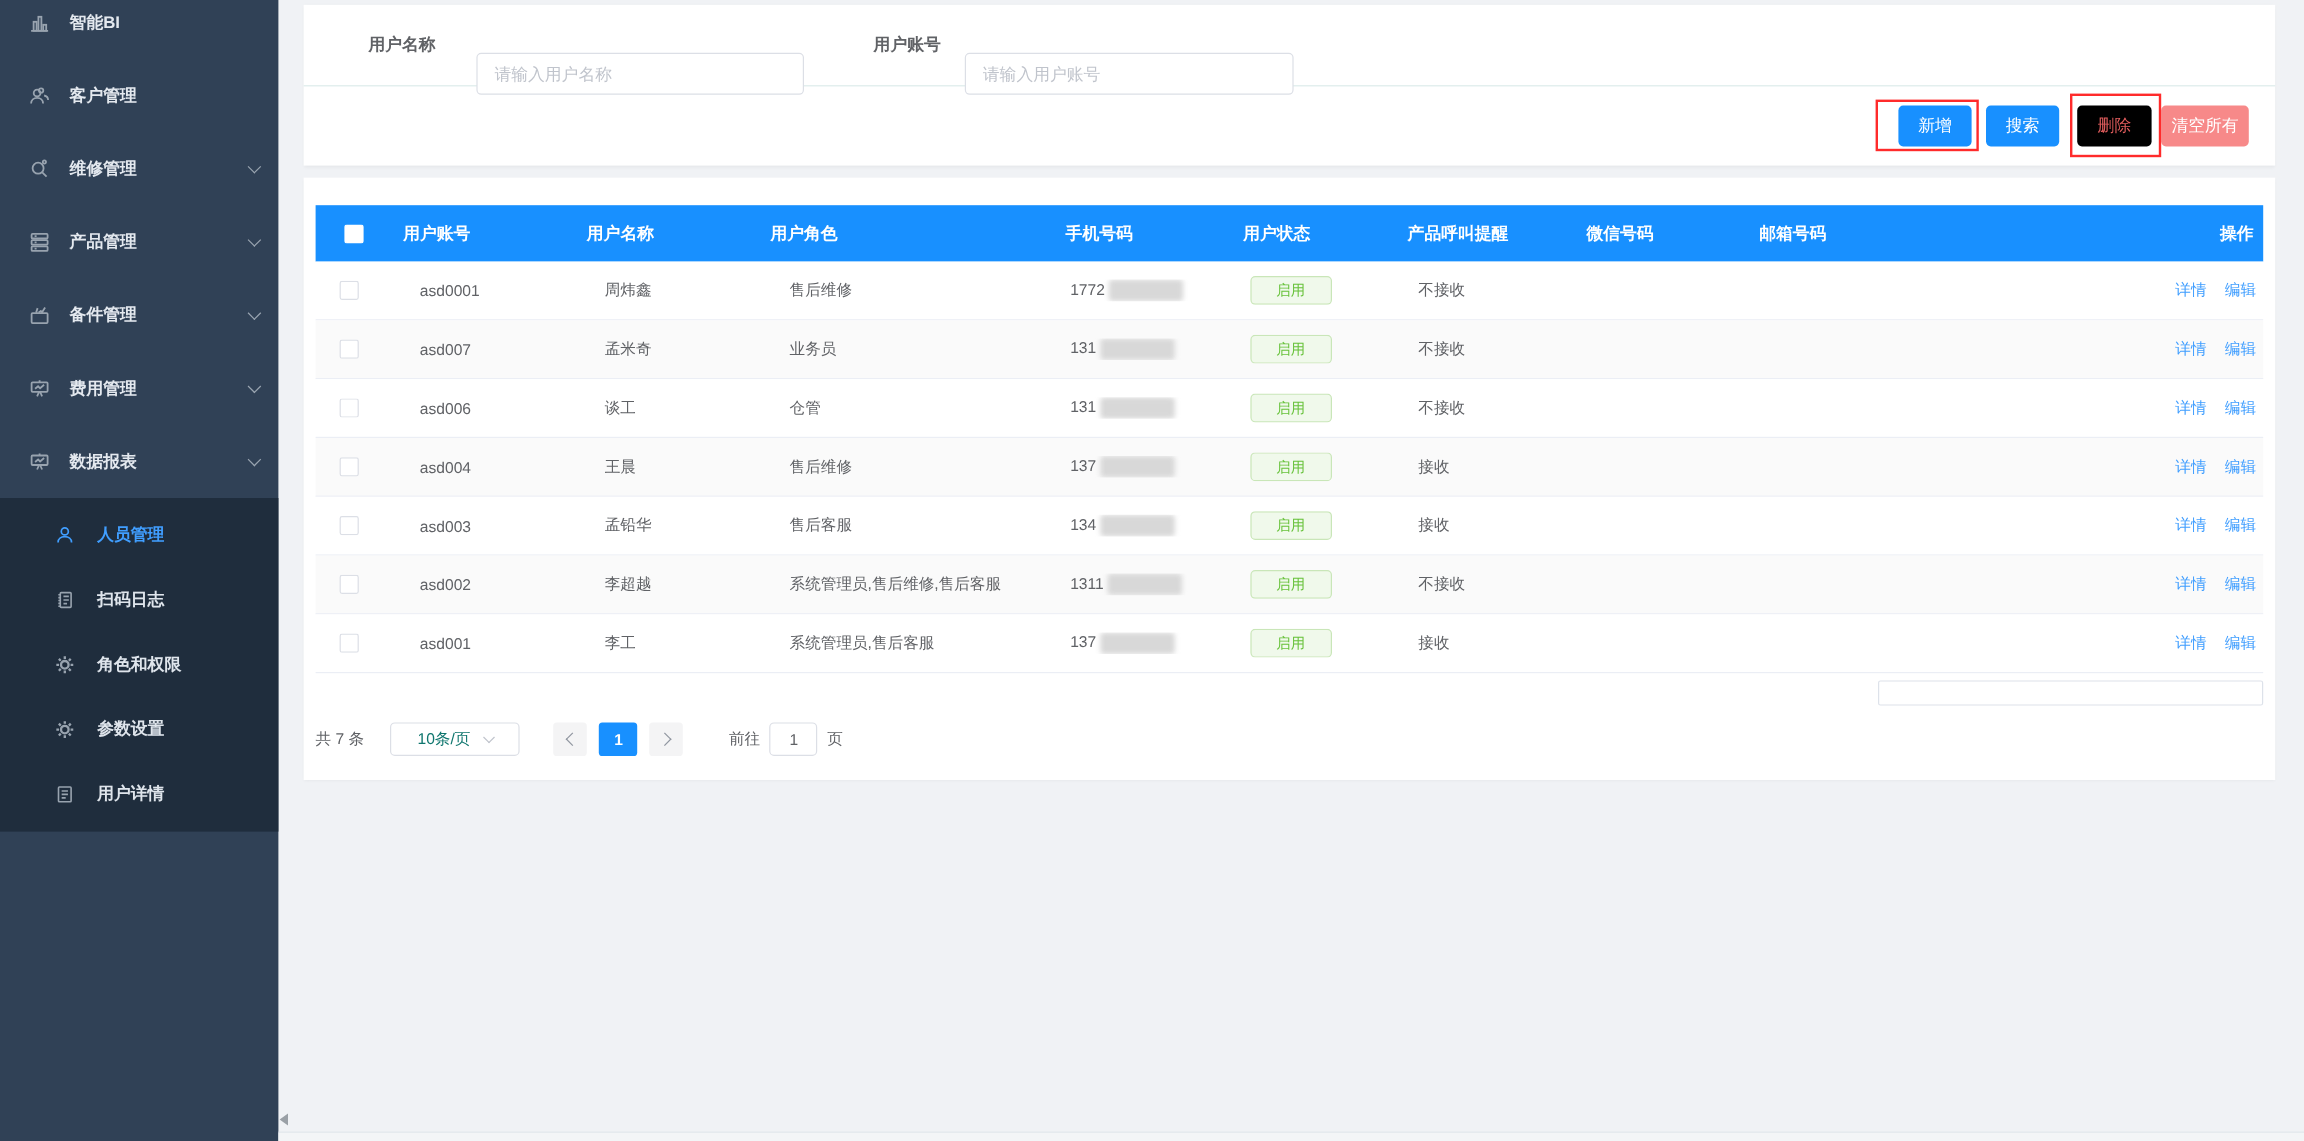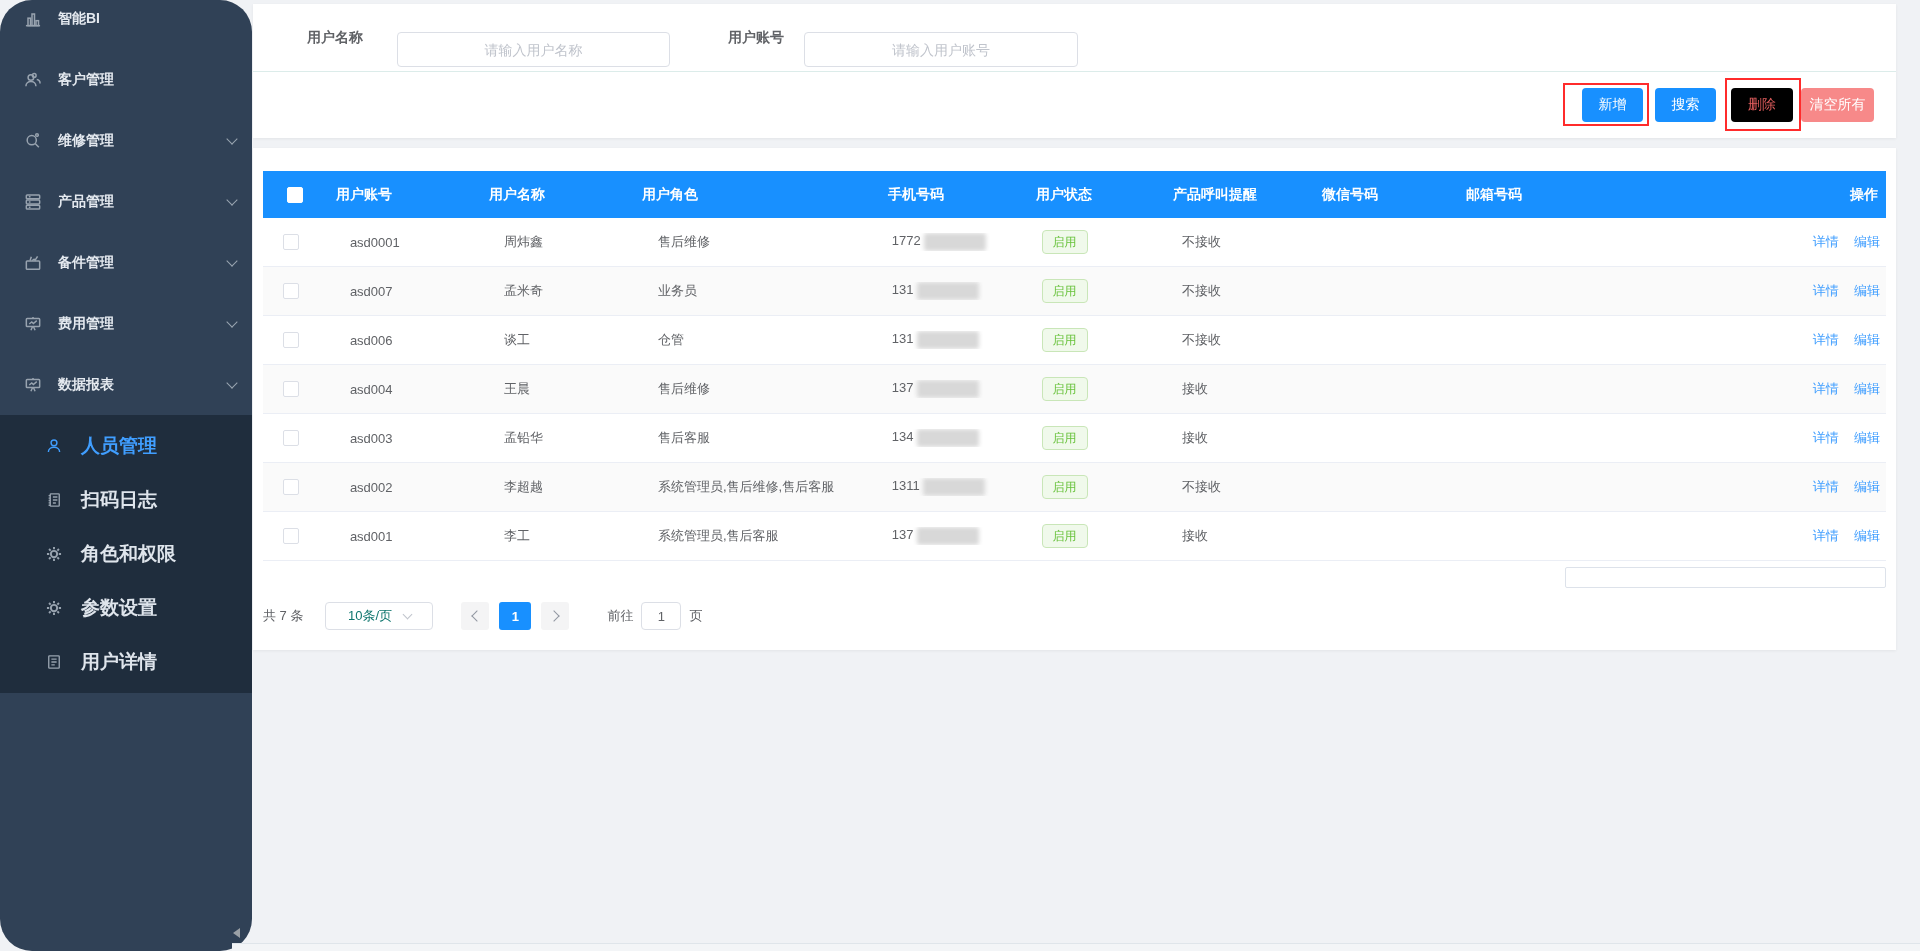--- a/index.html
+++ b/index.html
@@ -3,46 +3,46 @@
 <meta charset="utf-8">
 <style>
   html,body{margin:0;padding:0;}
   body{
     width:1920px;height:951px;position:relative;overflow:hidden;
     background:#f0f2f5;
     font-family:"Liberation Sans","DejaVu Sans",sans-serif;
     -webkit-font-smoothing:antialiased;
   }
   
-  .sidebar{position:absolute;left:0;top:0;width:252px;height:951px;background:#304156;z-index:2;border-radius:32px;}
+  .sidebar{position:absolute;left:0;top:0;width:232px;height:951px;background:#304156;z-index:2;}
   .menu{margin-top:-12px;}
   .menu-item{height:61px;display:flex;align-items:center;padding:0 16px 0 23px;color:#e4e9ef;
     font-size:14px;font-weight:bold;cursor:pointer;}
   .menu-item .mi-icon{width:20px;height:20px;color:#98a3af;margin-right:15px;flex:0 0 20px;}
   .mi-icon svg{width:100%;height:100%;display:block;}
   .menu-item .arrow{margin-left:auto;width:7px;height:7px;border-right:1.5px solid #9aa5b1;
     border-bottom:1.5px solid #9aa5b1;transform:rotate(45deg);visibility:hidden;margin-top:-3px;}
   .menu-item.has-arrow .arrow{visibility:visible;}
   .menu-item.expanded .arrow{transform:rotate(-135deg);margin-top:4px;}
   .submenu{background:#1f2d3d;padding:4px 0;}
   .submenu-item{height:54px;display:flex;align-items:center;padding:0 16px 0 45px;color:#dfe5ec;
-    font-size:19px;font-weight:bold;cursor:pointer;}
+    font-size:14px;font-weight:bold;cursor:pointer;}
   .submenu-item .mi-icon{width:18px;height:18px;flex:0 0 18px;margin-right:18px;color:#98a3af;}
   .submenu-item.active{color:#409eff;}
   .submenu-item.active .mi-icon{color:#409eff;}
   
   .panel{position:absolute;background:#fff;box-shadow:0 1px 3px rgba(0,0,0,0.06);}
   .panel-top{left:253px;top:4px;width:1643px;height:134px;}
   .form-row{position:absolute;left:0;top:0;right:0;height:67px;border-bottom:1px solid #dcecea;}
   .f-label{position:absolute;top:0;height:67px;line-height:67px;font-size:14px;color:#606266;font-weight:bold;}
   .f-label.l1{left:54px;}
   .f-label.l2{left:475px;}
-  .f-input{position:absolute;top:28px;height:35px;border:1px solid #dcdfe6;border-radius:4px;
+  .f-input{position:absolute;top:40px;height:35px;border:1px solid #dcdfe6;border-radius:4px;
     font-size:14px;color:#606266;padding:0 14px;box-sizing:border-box;outline:none;
-    font-family:"Liberation Sans","DejaVu Sans",sans-serif;text-align:center;}
+    font-family:"Liberation Sans","DejaVu Sans",sans-serif;}
   .f-input::placeholder{color:#c0c4cc;}
   .f-input.i1{left:144px;width:273px;}
   .f-input.i2{left:551px;width:274px;}
   .btn{position:absolute;top:84px;height:34px;border:none;border-radius:4px;color:#fff;
     font-size:14px;cursor:pointer;font-family:"Liberation Sans","DejaVu Sans",sans-serif;padding:0;}
   .btn-add{left:1329px;width:61px;background:#1890ff;}
   .btn-search{left:1402px;width:61px;background:#1890ff;}
   .btn-del{left:1478px;width:62px;background:#000000;color:#e25d5d;}
   .btn-clear{left:1548px;width:73px;background:#f78989;}
   .annotation{position:absolute;border:2px solid #ff2b2b;z-index:6;pointer-events:none;box-sizing:border-box;}
@@ -63,21 +63,21 @@
   .c-role{width:246px;}
   .c-phone{width:148px;}
   .c-status{width:137px;}
   .c-call{width:149px;}
   .c-wechat{width:144px;}
   .c-mail{width:144px;}
   .c-fill{width:178px;}
   .c-ops{width:108px;text-align:right;padding-right:8px;font-family:Liberation Serif, serif;}
   .cb{width:14px;height:14px;border-radius:2px;background:#fff;border:1px solid #dcdfe6;cursor:pointer;}
   .thead .cb{border:1px solid #fff;}
-  .badge{display:inline-block;padding:5px 10px;font-size:12px;color:#67c23a;background:#f0f9eb;
+  .badge{display:inline-block;padding:5px 21px;font-size:12px;color:#67c23a;background:#f0f9eb;
     border:1px solid #c9e6b8;border-radius:4px;line-height:1;}
   .blur-bar{display:inline-block;width:62px;height:18px;background:#d8d8d8;border-radius:3px;
     filter:blur(2px);vertical-align:middle;margin-left:3px;}
   .oplink{color:#409eff;cursor:pointer;margin-left:12px;}
   .artifact{position:absolute;left:1565px;top:567px;width:321px;height:21px;background:#fff;
     border:1px solid #dde2ea;border-radius:2px;box-sizing:border-box;z-index:3;}
   
   .pagination{position:absolute;left:10px;top:454px;height:28px;display:flex;align-items:center;
     font-size:13px;color:#606266;}
   .pg-total{margin-right:22px;}

